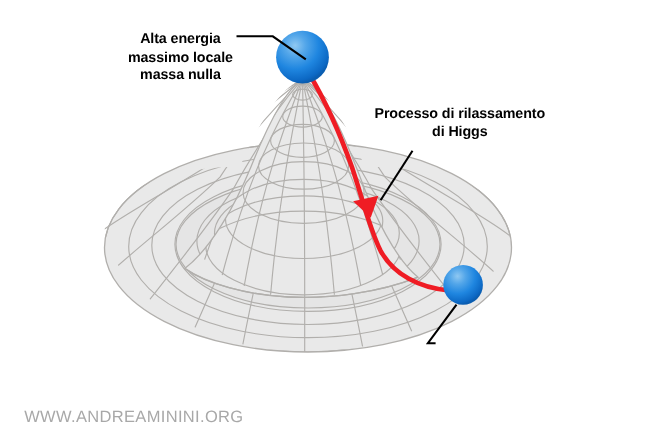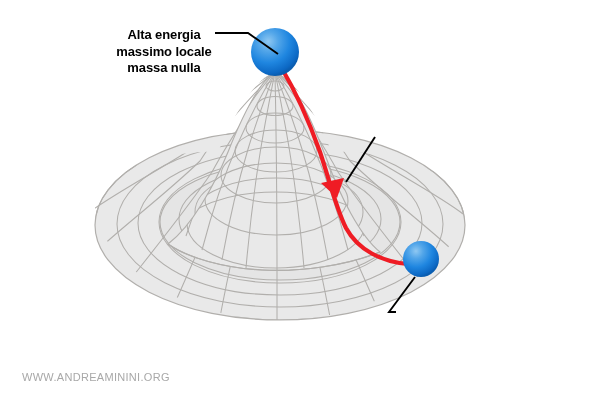--- a/index.html
+++ b/index.html
@@ -51,21 +51,21 @@
   #label-bottom {
     left: 398px;
     top: 306px;
     width: 132px;
   }
   #watermark {
     position: absolute;
     left: 22px;
     top: 371px;
     font-family: "Liberation Sans", sans-serif;
-    font-size: 11px;
+    font-size: 15px;
     font-weight: normal;
     letter-spacing: 0.3px;
     color: #a8a8a8;
     white-space: pre;
   }
 </style>
 </head>
 <body>
 
 <div id="stage">
@@ -218,17 +218,19 @@
 
     <polyline points="375,137 346,182" fill="none" stroke="#000000" stroke-width="1.9"></polyline>
 
     <polyline points="415,277 389,312 396,312" fill="none" stroke="#000000" stroke-width="1.9"></polyline>
   </svg>
 
   <div class="annot" id="label-top">Alta energia
 massimo locale
 massa nulla</div>
 
+  <div class="annot" id="label-mid">Processo di rilassamento
+di Higgs</div>
 
 
   <div id="watermark">WWW.ANDREAMININI.ORG</div>
 
 </div>
 
 </body></html>

